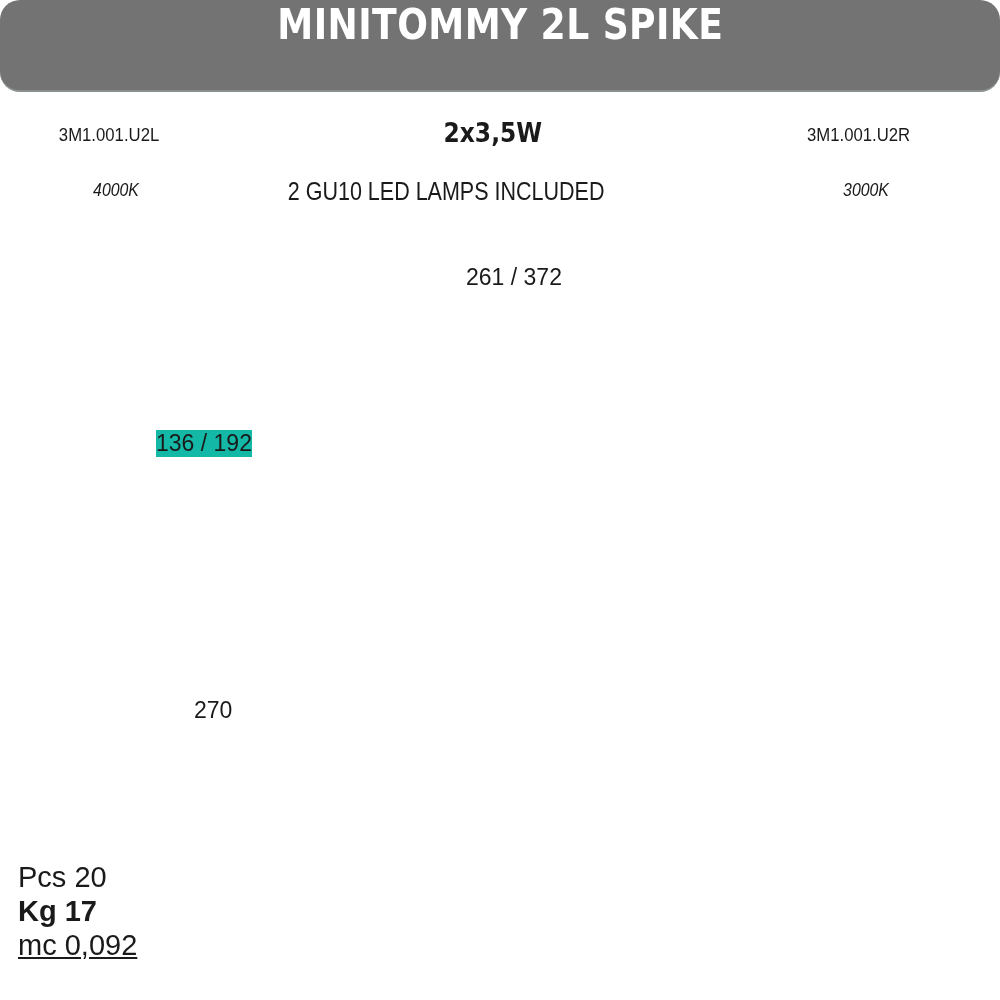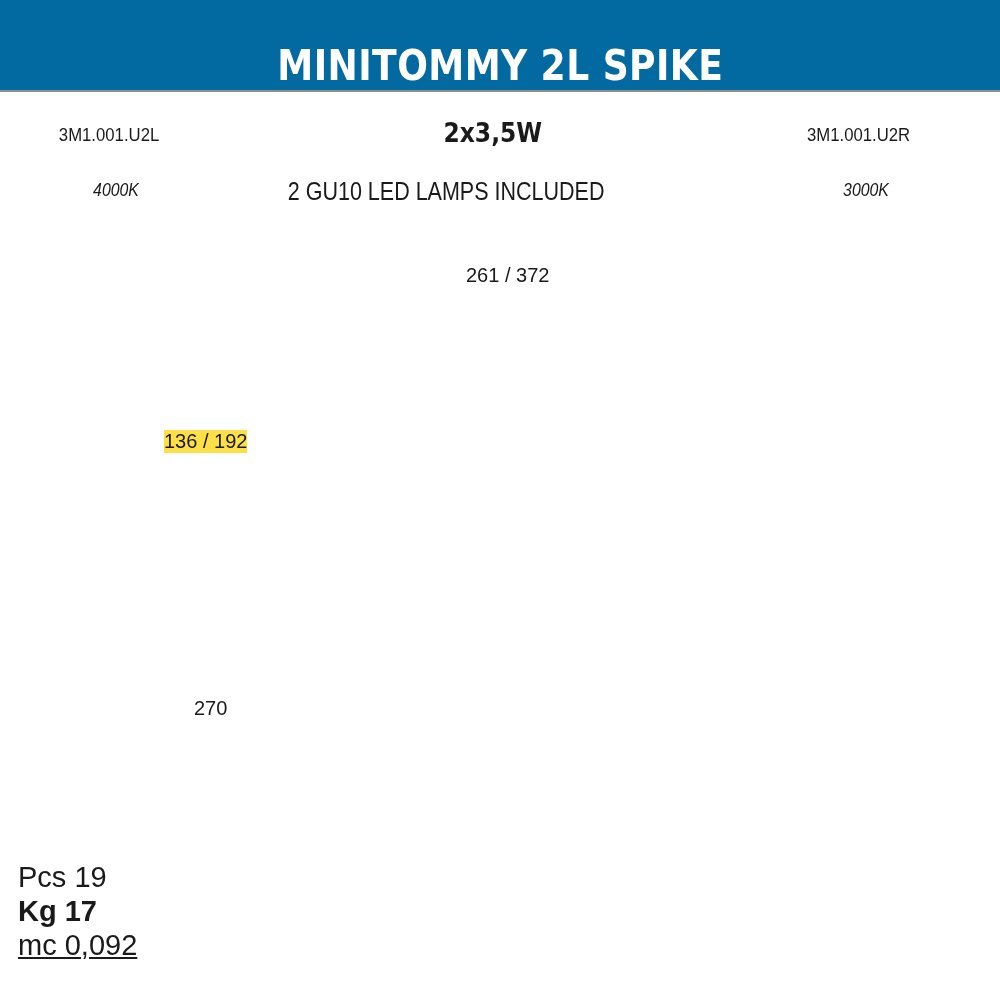--- a/index.html
+++ b/index.html
@@ -1,43 +1,43 @@
 <!DOCTYPE html>
 <html><head>
 <meta charset="utf-8">
 <style>
   html,body{margin:0;padding:0;background:#fff;}
   body{width:1000px;height:1000px;position:relative;overflow:hidden;font-family:"Liberation Sans",sans-serif;color:#1a1a1a;}
-  .header{position:absolute;left:0;top:0;width:1000px;height:90px;background:#0369a1;border-bottom:2px solid #8a9090;display:flex;align-items:flex-end;justify-content:center;}
+  .header{position:absolute;left:0;top:0;width:1000px;height:90px;background:#737373;border-bottom:2px solid #8a9090;display:flex;align-items:flex-start;justify-content:center;border-radius:20px;}
   .header h1{margin:0;color:#fff;font-family:"DejaVu Sans",sans-serif;font-weight:bold;font-size:42px;letter-spacing:0.5px;transform:scaleX(0.86);}
   .t{position:absolute;white-space:nowrap;}
   .code{font-size:19px;transform:scaleX(0.88);transform-origin:center;}
   .power{font-weight:bold;font-size:26px;font-family:"DejaVu Sans",sans-serif;transform:scaleX(0.9);}
   .temp{font-style:italic;font-size:18px;transform:scaleX(0.88);}
   .lamps{font-size:25px;transform:scaleX(0.86);}
-  .dim{font-size:20px;}
+  .dim{font-size:23px;}
   .pack{font-size:29px;line-height:34px;}
   svg{position:absolute;left:0;top:0;}
 </style>
 </head>
 <body>
 
 <div class="header">
   <h1>MINITOMMY 2L SPIKE</h1>
 </div>
 
 <div class="t code" style="left:52px;top:124px;">3M1.001.U2L</div>
 <div class="t power" style="left:438px;top:118px;">2x3,5W</div>
 <div class="t code" style="left:800px;top:124px;">3M1.001.U2R</div>
 <div class="t temp" style="left:90px;top:180px;">4000K</div>
 <div class="t lamps" style="left:262px;top:177px;">2 GU10 LED LAMPS INCLUDED</div>
 <div class="t temp" style="left:840px;top:180px;">3000K</div>
 
 <div class="t dim" style="left:462px;top:264px;background:#fff;padding:0 4px;">261 / 372</div>
-<div class="t dim" style="left:164px;top:430px;background:#fde047;">136 / 192</div>
+<div class="t dim" style="left:156px;top:430px;background:#14b8a6;">136 / 192</div>
 <div class="t dim" style="left:194px;top:697px;background:#fff;">270</div>
 
 <svg width="1000" height="1000" viewBox="0 0 1000 1000" style="z-index:-1;">
   <g fill="none" stroke="#222" stroke-width="1.5">
 
     <line x1="272" y1="275" x2="330" y2="275" stroke-dasharray="10,8"></line>
     <line x1="330" y1="275" x2="445" y2="275"></line>
     <polygon points="330,275 340,272 340,278" fill="#222"></polygon>
     <line x1="585" y1="275" x2="700" y2="275"></line>
     <polygon points="700,275 690,272 690,278" fill="#222"></polygon>
@@ -94,15 +94,15 @@
 
     <g stroke-dasharray="8,6">
       <ellipse cx="645" cy="430" rx="75" ry="90"></ellipse>
       <path d="M560,360 Q530,400 540,440 L560,470"></path>
       <path d="M585,345 L610,355"></path>
       <path d="M600,500 Q650,540 700,520 L720,480"></path>
     </g>
   </g>
 </svg>
 
-<div class="t pack" style="left:18px;top:860px;">Pcs 19</div>
+<div class="t pack" style="left:18px;top:860px;">Pcs 20</div>
 <div class="t pack" style="left:18px;top:894px;font-weight:bold;">Kg 17</div>
 <div class="t pack" style="left:18px;top:928px;text-decoration:underline;">mc 0,092</div>
 
 </body></html>

